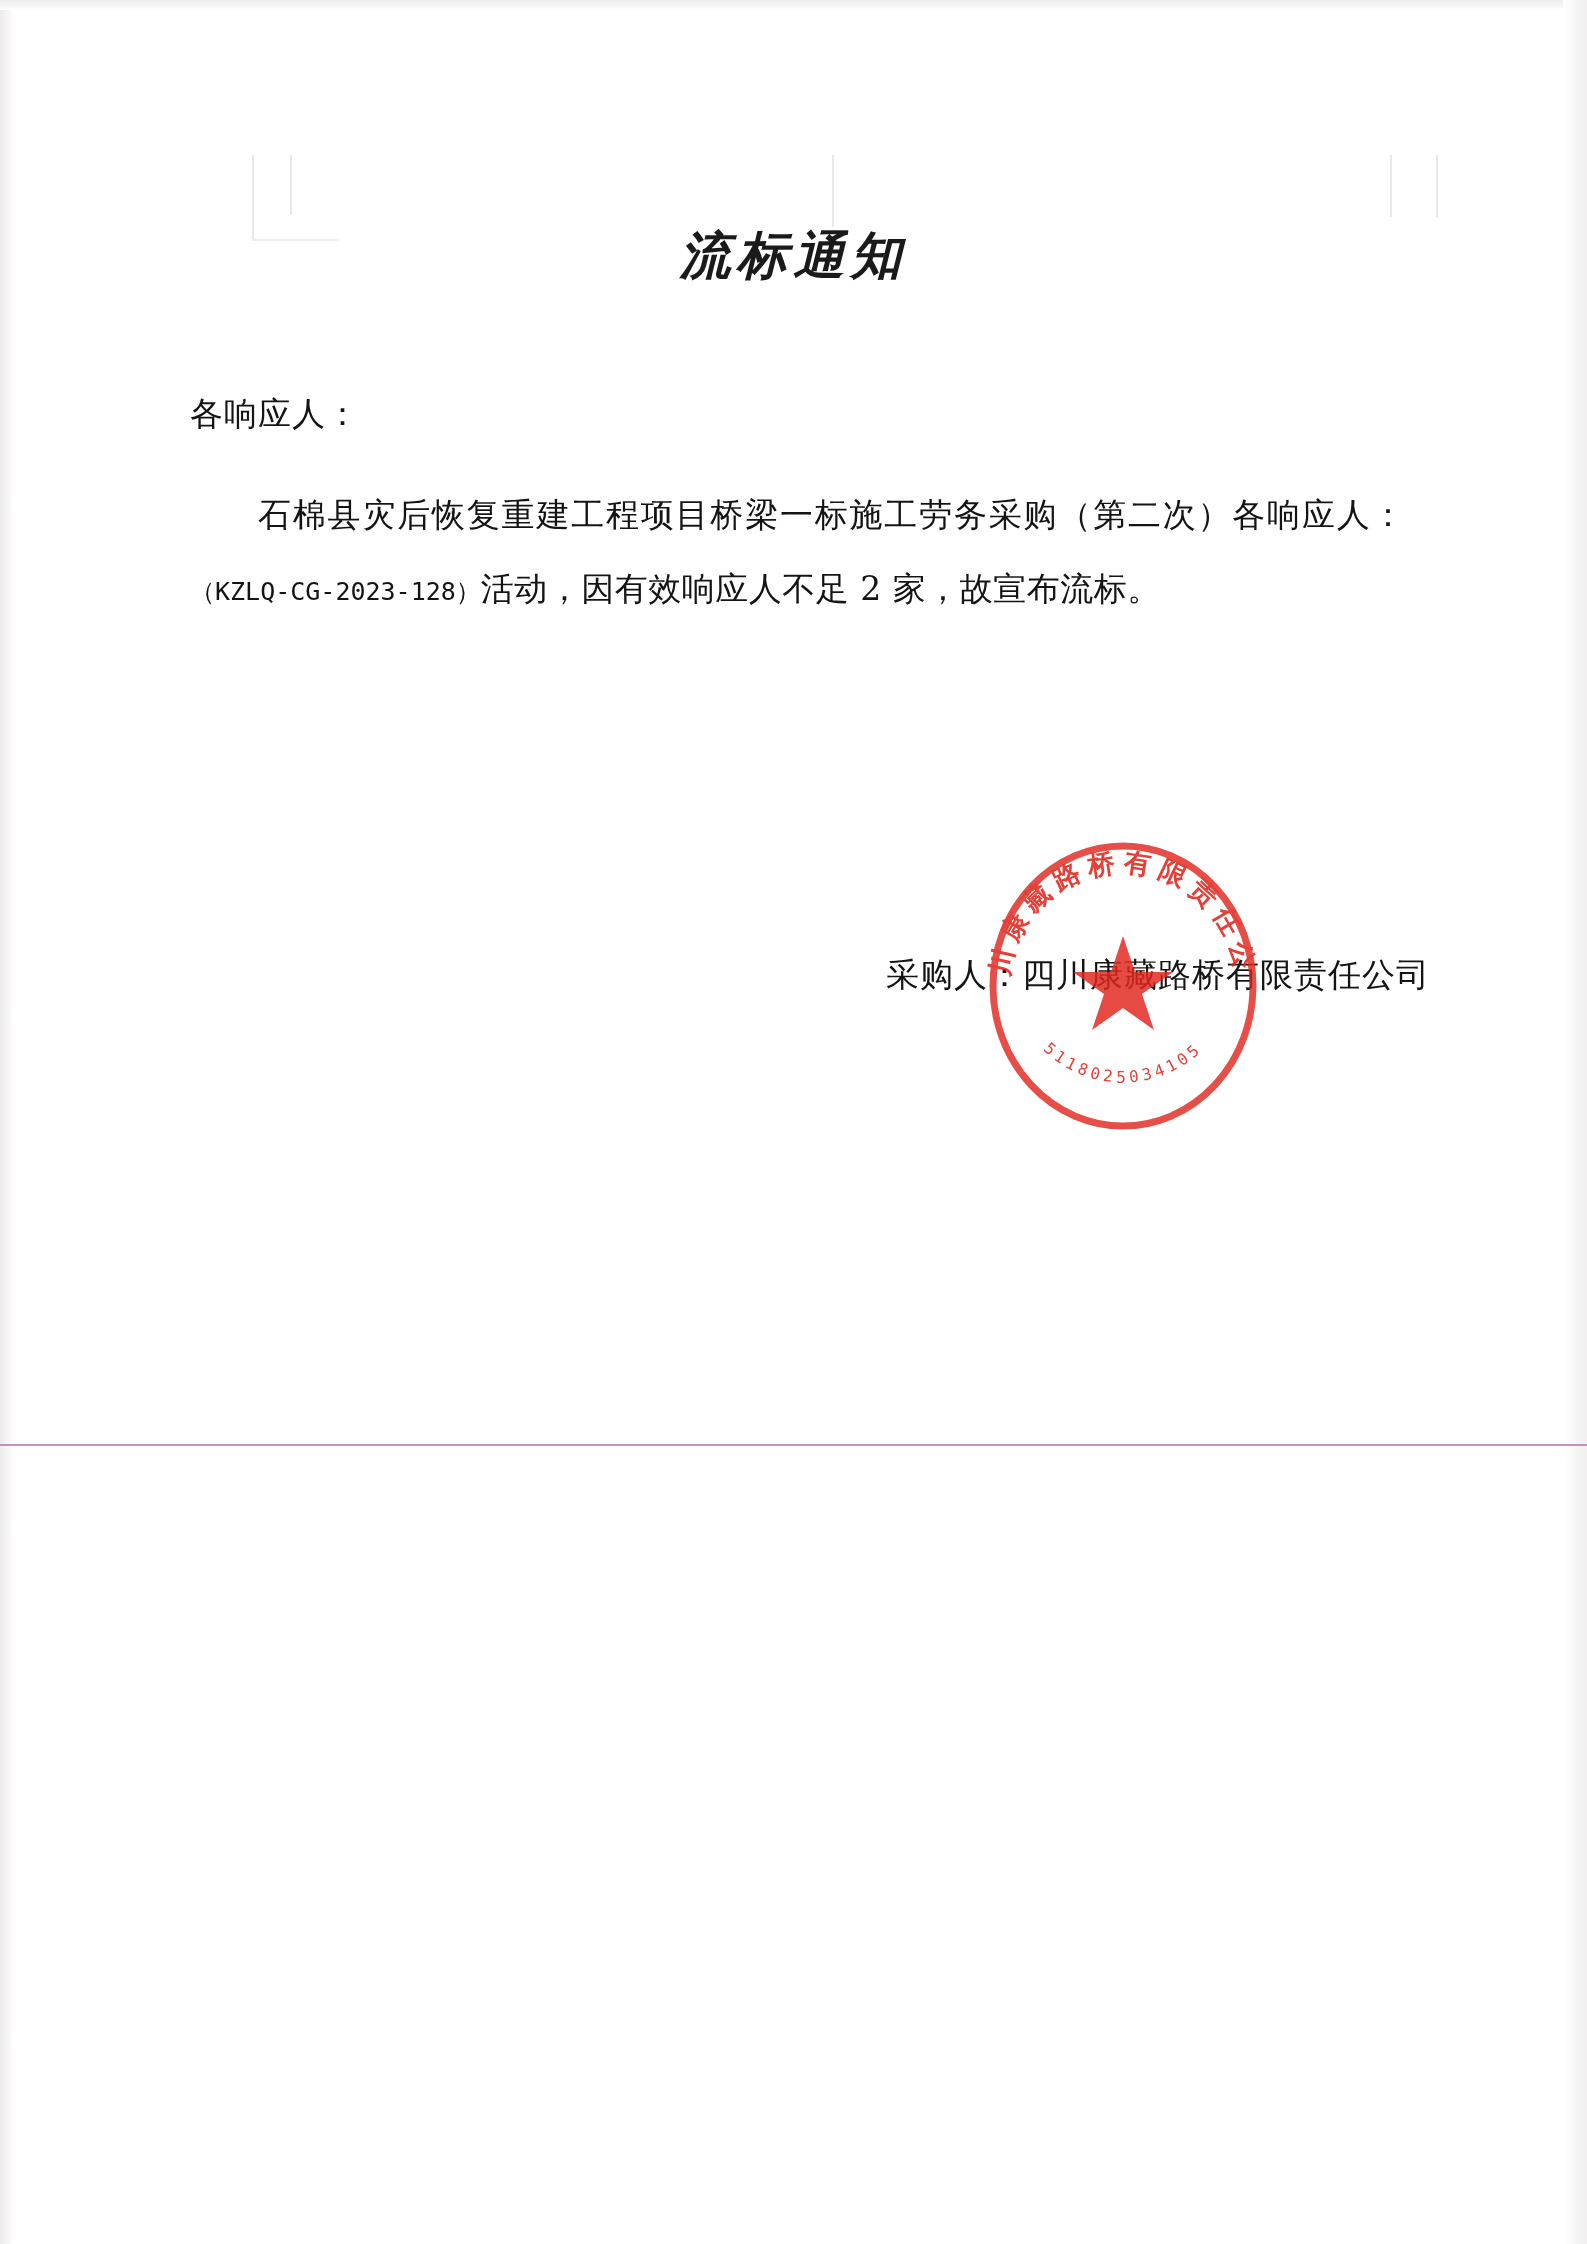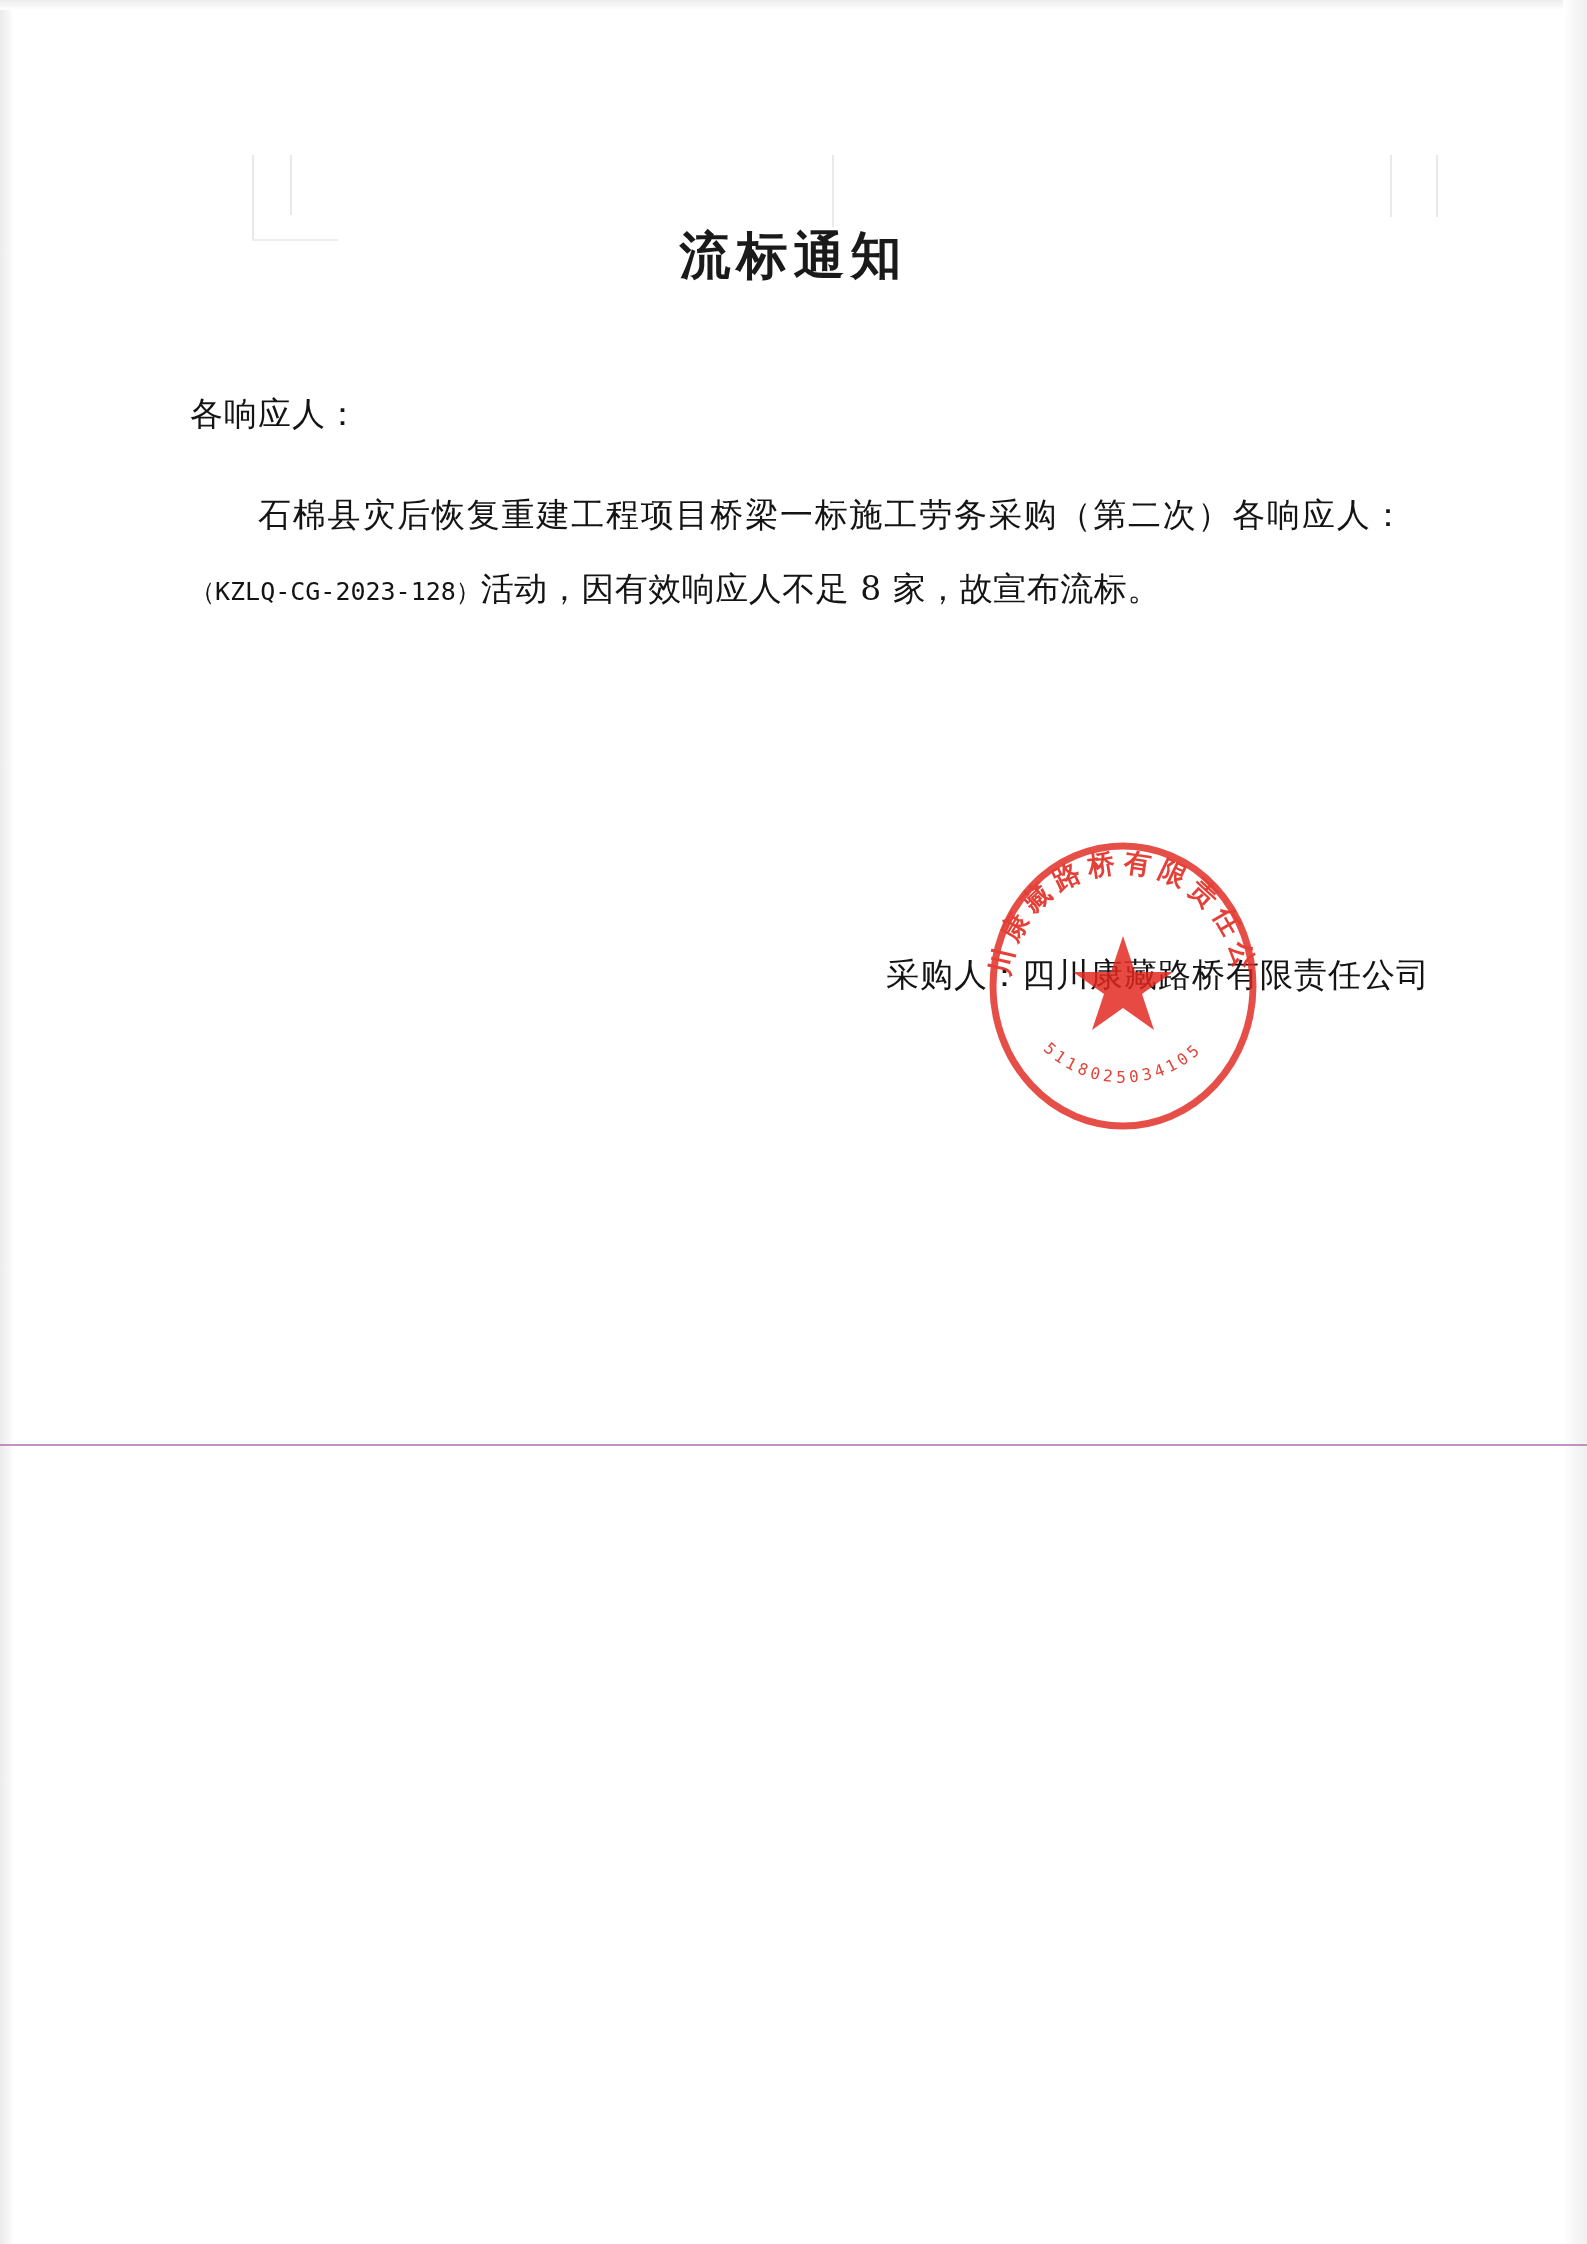--- a/index.html
+++ b/index.html
@@ -60,20 +60,21 @@
     position: absolute;
     top: 222px;
     left: 0;
     width: 1587px;
     text-align: center;
     font-family: "DejaVu Serif", serif;
     font-size: 51px;
     font-weight: 700;
     letter-spacing: 6px;
     color: #1a1a1a;
+    font-style: italic;
   }
 
   .salutation {
     position: absolute;
     top: 392px;
     left: 190px;
     font-family: "DejaVu Serif", serif;
     font-size: 33px;
     color: #141414;
     letter-spacing: 1px;
@@ -154,21 +155,21 @@
   </div>
   <div class="mark" style="top:155px; left:1390px; width:78px; height:78px;">
     <div class="v" style="left:0; top:0; height:62px;"></div>
     <div class="v" style="left:46px; top:0; height:62px;"></div>
   </div>
 
   <div class="doc-title">流标通知</div>
 
   <div class="salutation">各响应人：</div>
 
-  <div class="body-text"><span>石棉县灾后恢复重建工程项目桥梁一标施工劳务采购（第二次）各响应人：</span><span class="code">（KZLQ-CG-2023-128）</span><span>活动，因有效响应人不足 8 家，故宣布流标。</span></div>
+  <div class="body-text"><span>石棉县灾后恢复重建工程项目桥梁一标施工劳务采购（第二次）各响应人：</span><span class="code">（KZLQ-CG-2023-128）</span><span>活动，因有效响应人不足 2 家，故宣布流标。</span></div>
 
   <div class="sign-block">
     <span class="sign-line">采购人：四川康藏路桥有限责任公司</span>
   </div>
 
   <svg class="seal" viewBox="0 0 280 312" xmlns="http://www.w3.org/2000/svg">
     <defs>
       <path id="sealArcTop" d="M 26,156 A 114,114 0 0 1 254,156" fill="none"></path>
       <path id="sealArcBottom" d="M 44,200 A 114,114 0 0 0 236,200" fill="none"></path>
     </defs>

